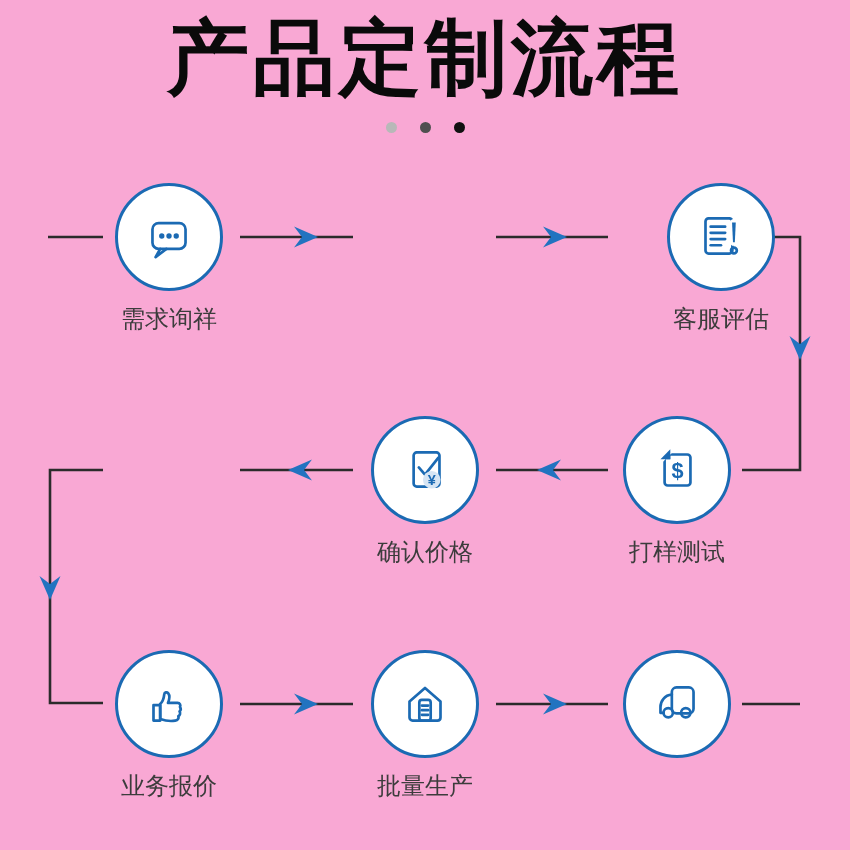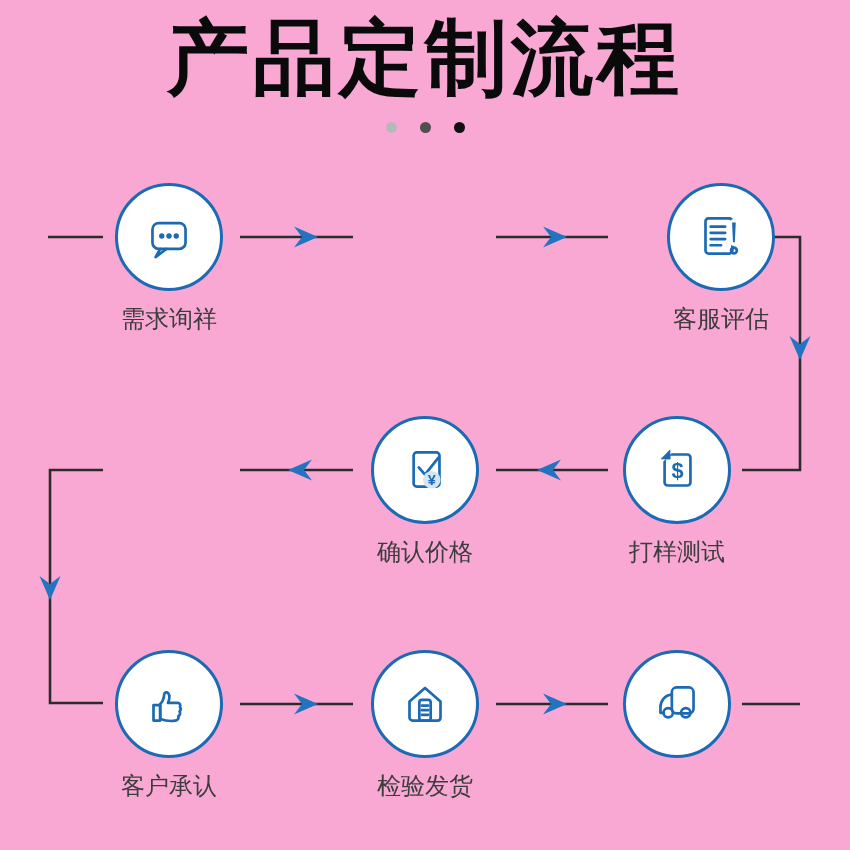--- a/index.html
+++ b/index.html
@@ -194,34 +194,34 @@
   </div>
 
 
   <div class="step s7">
     <div class="circle">
       <svg viewBox="0 0 60 60">
         <rect class="ic" x="15" y="31" width="6.5" height="15"></rect>
         <path class="ic" d="M21.5,44.5 c5,1.8 10.5,2.3 14.5,1.6 c2.6,-0.5 3.8,-2.4 3,-4.3 c1.7,-0.9 2.3,-3 1.2,-4.5 c1.2,-1.2 1.4,-3.1 0.4,-4.4 c0.9,-1.7 0.1,-3.9 -2.3,-3.9 l-9.3,0 c1.3,-3.2 2,-7.2 0.3,-9.3 c-1.3,-1.6 -3.7,-1.1 -3.9,0.9 c-0.4,3.9 -2,7.6 -4,9.4 Z"></path>
       </svg>
     </div>
-    <div class="label">客户承认</div>
+    <div class="label">业务报价</div>
   </div>
 
   <div class="step s8">
     <div class="circle">
       <svg viewBox="0 0 60 60">
         <path class="ic" d="M15,27.5 L30,14.5 L45,27.5 L45,43 c0,1.7 -1.3,3 -3,3 L18,46 c-1.7,0 -3,-1.3 -3,-3 Z"></path>
         <rect class="ic" x="24.5" y="26" width="11" height="20" rx="2.5" fill="#ffffff"></rect>
         <path class="ic" d="M27,31.5 H33"></path>
         <path class="ic" d="M27,36 H33"></path>
         <path class="ic" d="M27,40.5 H33"></path>
       </svg>
     </div>
-    <div class="label">检验发货</div>
+    <div class="label">批量生产</div>
   </div>
 
   <div class="step s9">
     <div class="circle">
       <svg viewBox="0 0 60 60">
         <rect class="ic" x="25" y="14" width="21" height="25" rx="4.5"></rect>
         <path class="ic" d="M25,21 C18,21.5 14,27 14,33 L14,38.5 L16.8,38.5"></path>
         <circle class="ic" cx="21.5" cy="38.5" r="4.5" fill="#ffffff"></circle>
         <circle class="ic" cx="38.5" cy="38.5" r="4.5" fill="#ffffff"></circle>
       </svg>

